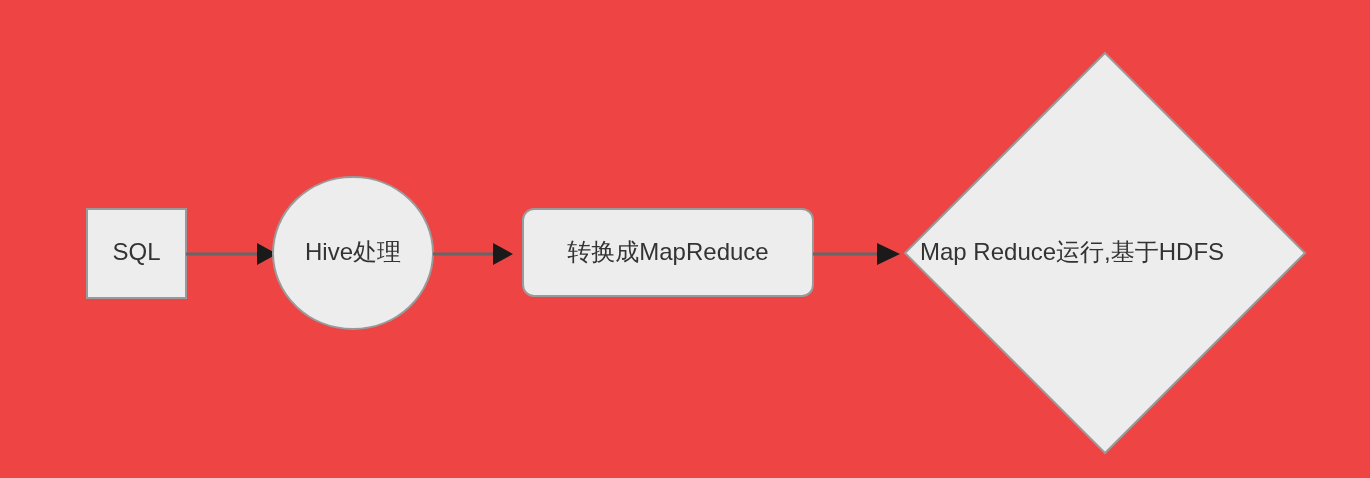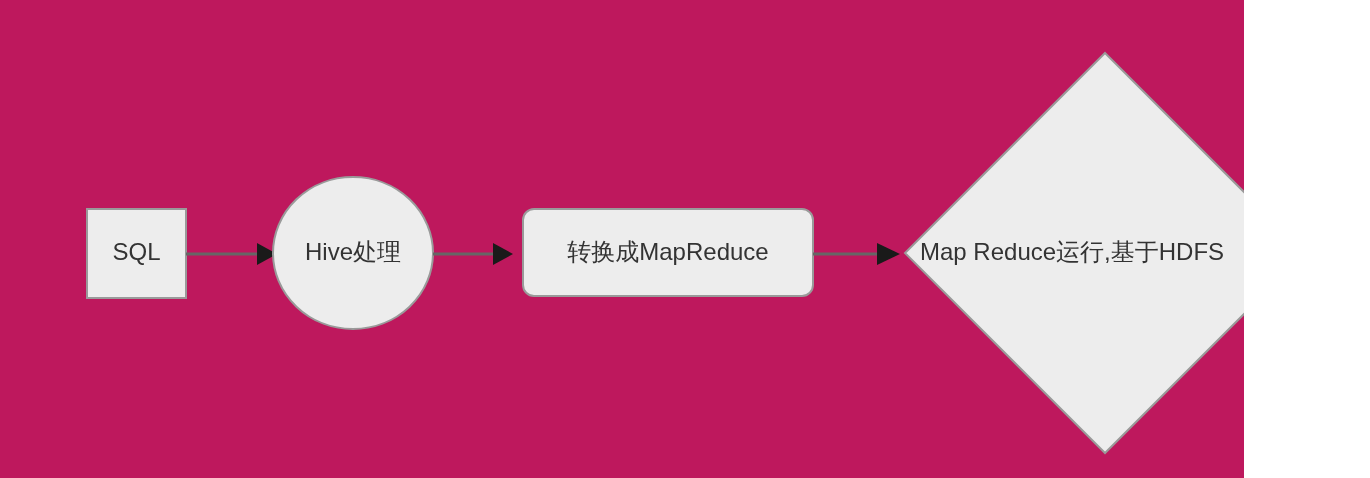--- a/index.html
+++ b/index.html
@@ -5,23 +5,23 @@
   html, body {
     margin: 0;
     padding: 0;
     background: #ffffff;
   }
   body {
     font-family: "Liberation Sans", "DejaVu Sans", sans-serif;
   }
   #canvas {
     position: relative;
-    width: 1244px;
+    width: 1370px;
     height: 478px;
-    background: #be185d;
+    background: #ef4444;
     overflow: hidden;
   }
   #flow-svg {
     position: absolute;
     left: 0;
     top: 0;
     width: 1370px;
     height: 478px;
   }
   .node-shape {

